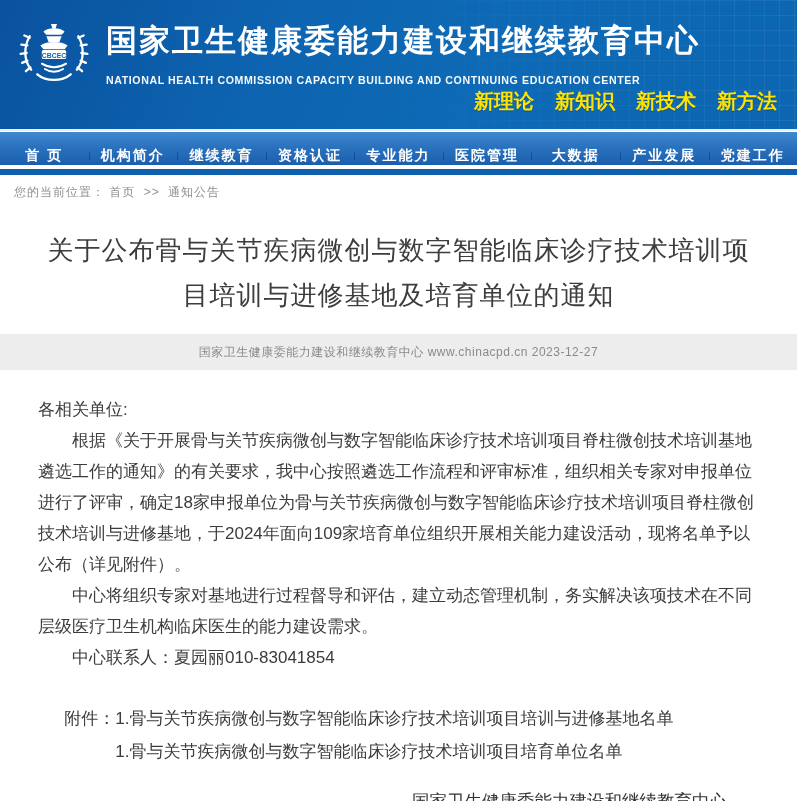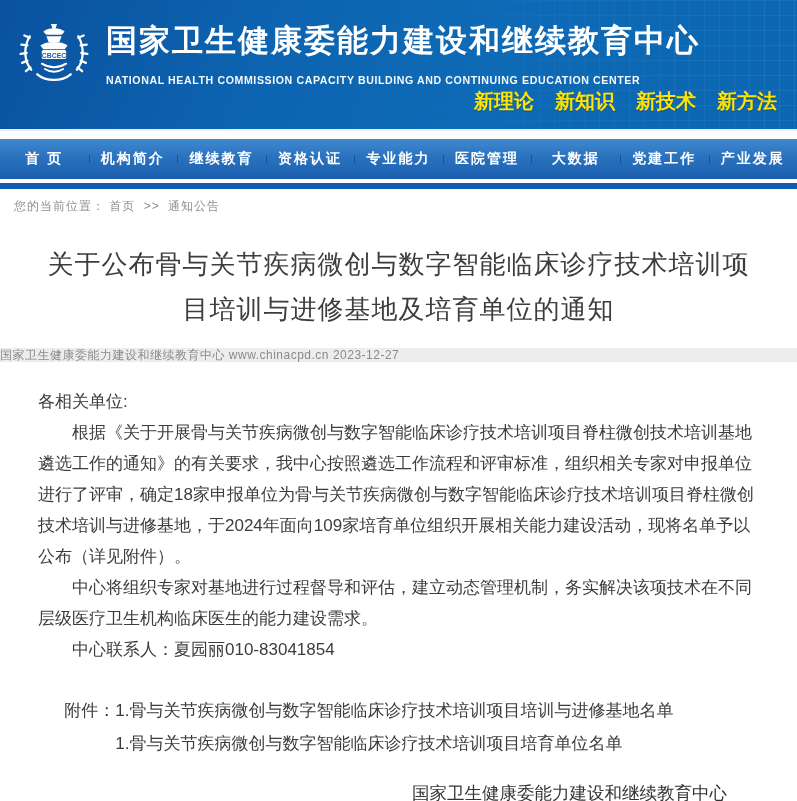--- a/index.html
+++ b/index.html
@@ -36,23 +36,23 @@
     position:absolute; right:20px; bottom:14px; z-index:3;
     display:flex; gap:21px;
   }
   .quick-links a {
     color:#ffe400; font-size:20px; font-weight:bold; text-decoration:none; cursor:pointer;
     text-shadow:0 1px 1px rgba(0,0,0,.25);
   }
 
   
   .nav {
-    margin-top:8px; height:40px;
+    margin-top:1px; height:33px;
     background:linear-gradient(#4089cf 0%,#2a72be 45%,#1a5fae 100%);
-    display:flex; align-items:center;
+    display:flex; align-items:flex-end;
   }
   .nav-item {
     flex:1 1 0; display:flex; align-items:center; justify-content:center;
     color:#fff; font-size:14px; font-weight:bold; letter-spacing:2px;
     cursor:pointer; position:relative; white-space:nowrap;
   }
   .nav-item + .nav-item::before {
     content:""; position:absolute; left:0; top:5px; bottom:5px; width:1px;
     background:rgba(10,60,120,.55);
   }
@@ -64,22 +64,22 @@
   }
   .breadcrumb a { color:#8f8f8f; text-decoration:none; cursor:pointer; }
   .crumb-sep { margin:0 4px; }
 
   
   .article-title {
     margin-top:27px; text-align:center; color:#3d3d3d;
     font-size:26px; font-weight:500; line-height:45px; letter-spacing:1px;
   }
   .meta-bar {
-    margin-top:16px; height:14px; background:#ededed;
-    display:flex; align-items:center; justify-content:flex-start;
+    margin-top:16px; height:36px; background:#ededed;
+    display:flex; align-items:center; justify-content:center;
     font-size:12px; color:#8a8a8a; letter-spacing:.5px;
   }
 
   .content {
     padding:24px 30px 0 38px;
     font-size:17px; color:#3c3c3c; line-height:31px;
   }
   .content p.indent { text-indent:2em; }
   .attachments { margin-top:30px; padding-left:1.55em; }
   .attach-row { display:flex; }
@@ -136,22 +136,22 @@
 </div>
 
 <div class="nav">
   <div class="nav-item">首 页</div>
   <div class="nav-item">机构简介</div>
   <div class="nav-item">继续教育</div>
   <div class="nav-item">资格认证</div>
   <div class="nav-item">专业能力</div>
   <div class="nav-item">医院管理</div>
   <div class="nav-item">大数据</div>
+  <div class="nav-item">产业发展</div>
   <div class="nav-item">党建工作</div>
-  <div class="nav-item">产业发展</div>
 </div>
 <div class="nav-under"></div>
 
 <div class="breadcrumb">
   <span>您的当前位置：</span>
   <a>首页</a>
   <span class="crumb-sep">&gt;&gt;</span>
   <a>通知公告</a>
 </div>
 

